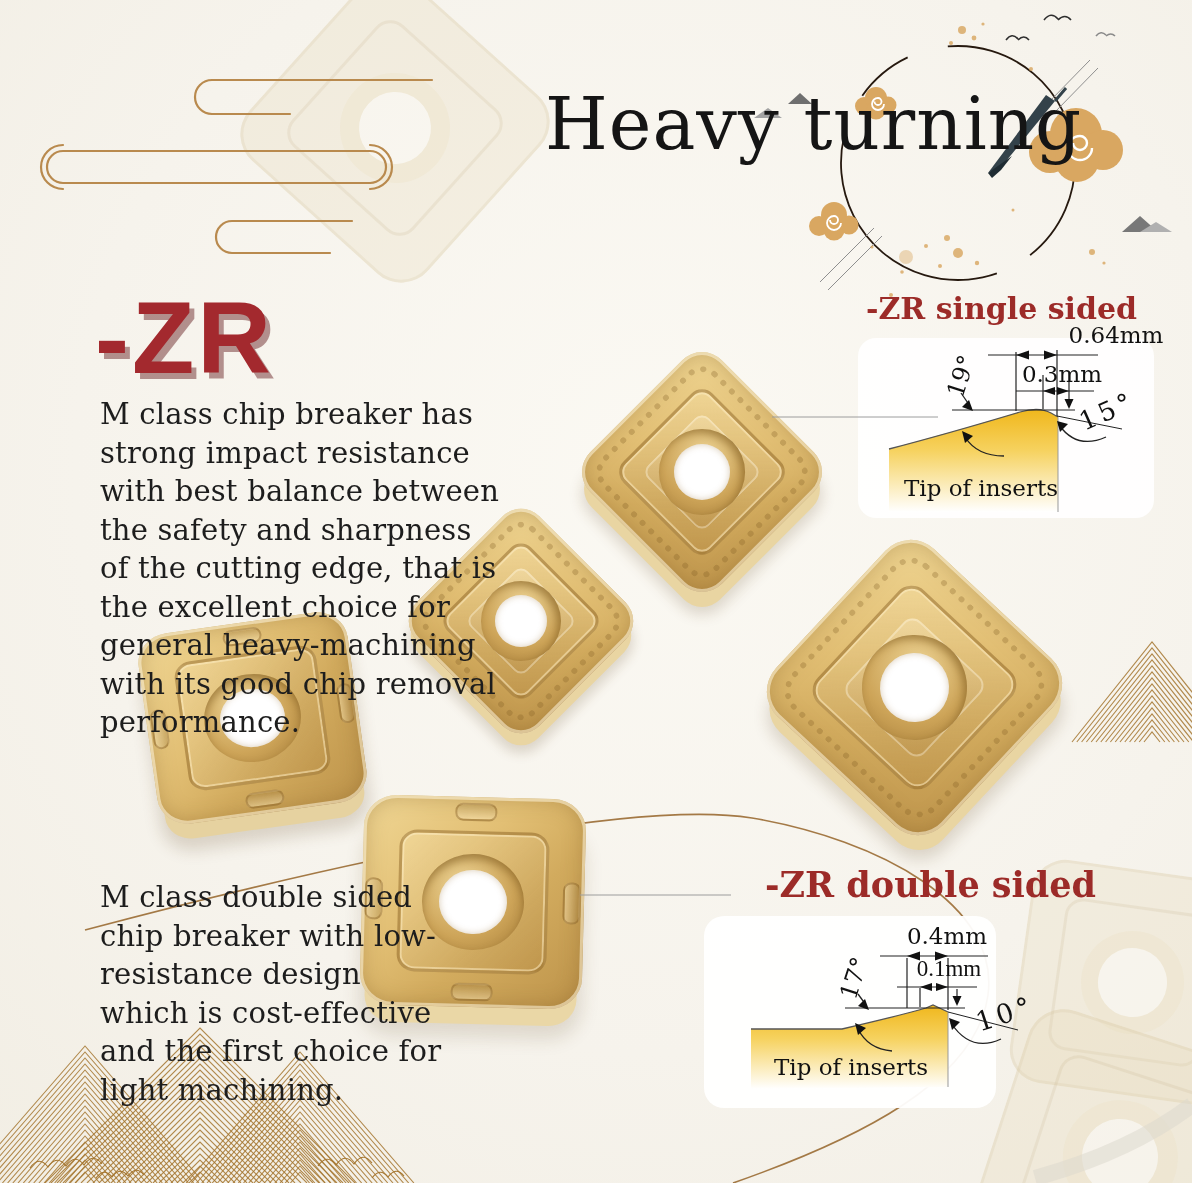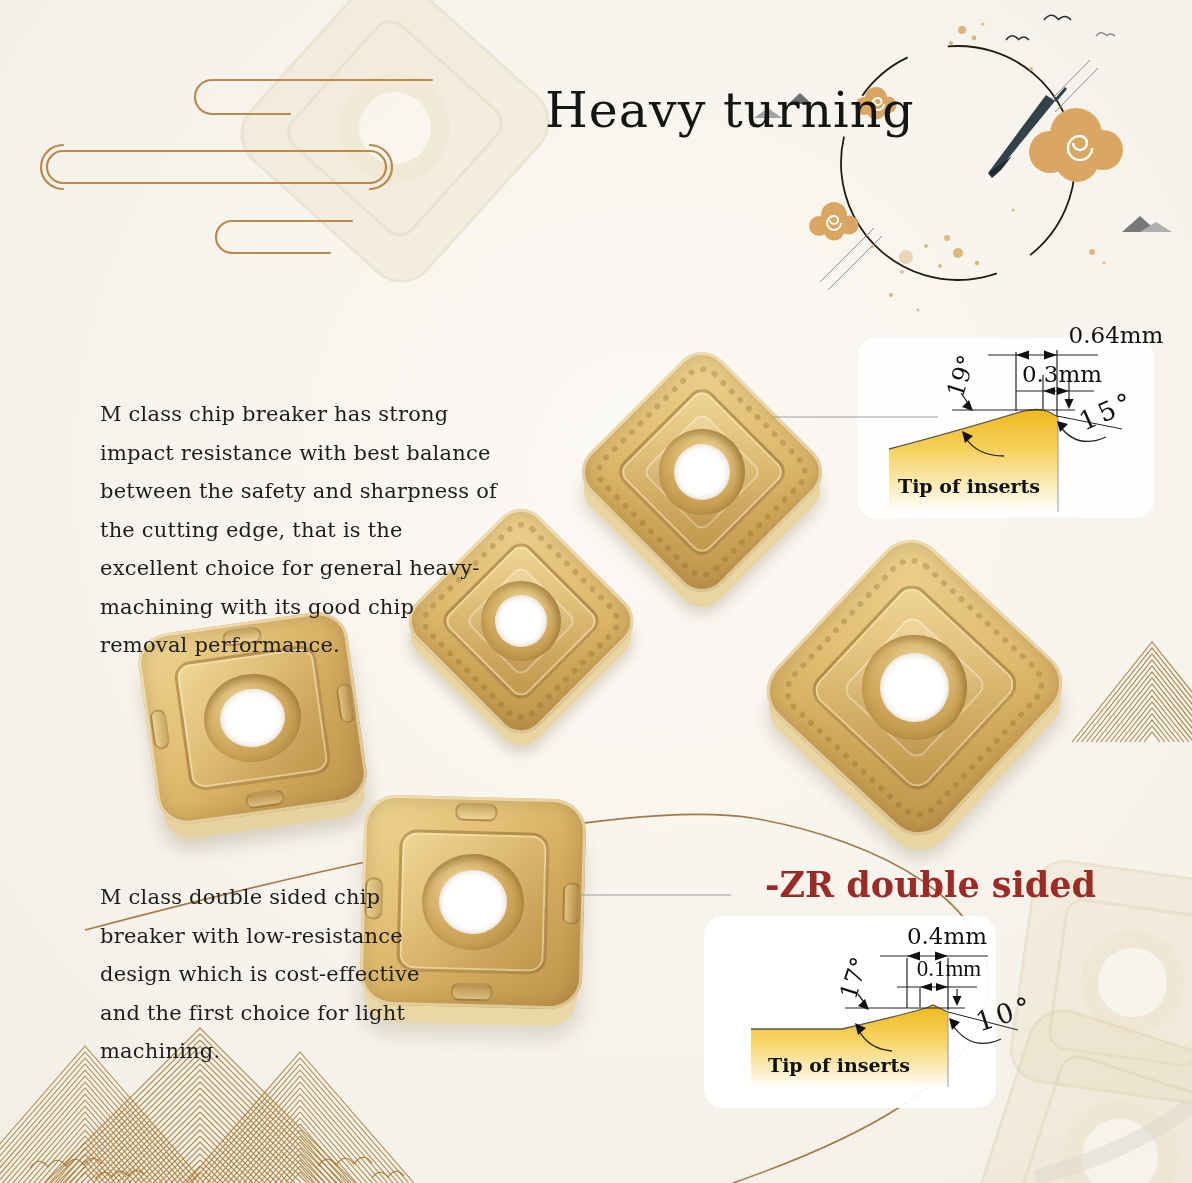--- a/index.html
+++ b/index.html
@@ -52,34 +52,34 @@
   .ghost{z-index:1;opacity:.5;}
   .ghost .face{background:rgba(228,214,178,.5);box-shadow:inset 0 0 0 3px rgba(215,198,160,.55);}
   .ghost .ridge{border-color:rgba(205,188,150,.5);background:none;box-shadow:none;}
   .ghost .hole{background:rgba(233,221,188,.9);box-shadow:none;}
   .ghost .hole-inner{background:#faf7f0;box-shadow:none;}
   .g1{left:275px;top:8px;width:240px;height:240px;transform:rotate(42deg);}
   .g2{left:1020px;top:870px;width:225px;height:225px;transform:rotate(8deg);}
   .g3{left:995px;top:1032px;width:250px;height:250px;transform:rotate(18deg);}
 
   
-  .title{position:absolute;left:545px;top:82px;z-index:5;font-size:49px;color:#151515;
+  .title{position:absolute;left:545px;top:82px;z-index:5;font-size:72px;color:#151515;
     letter-spacing:1px;white-space:nowrap;}
   .zr-big{position:absolute;left:95px;top:280px;z-index:5;
     font-family:"Liberation Sans",sans-serif;font-weight:bold;font-size:102px;letter-spacing:3px;
     color:#a3292e;text-shadow:5px 6px 0 rgba(94,21,23,.45);}
-  .para{position:absolute;z-index:5;font-size:21px;line-height:38.5px;color:#1d1d1d;letter-spacing:.2px;}
+  .para{position:absolute;z-index:5;font-size:29px;line-height:38.5px;color:#1d1d1d;letter-spacing:.2px;}
   .para-top{left:100px;top:395px;width:402px;}
   .para-bottom{left:100px;top:878px;width:348px;}
   .diag-label{position:absolute;z-index:7;font-weight:bold;color:#9c2b28;white-space:nowrap;}
   .lbl-single{left:866px;top:291px;font-size:30px;}
   .lbl-double{left:733px;top:864px;font-size:35px;margin-left:32px;}
   .dim{position:absolute;z-index:7;font-size:23px;color:#111;text-align:center;}
   .ang{position:absolute;z-index:7;font-size:24px;color:#111;white-space:nowrap;}
-  .tiplab{position:absolute;z-index:7;font-size:19px;color:#111;text-align:left;width:160px;font-weight:bold;}
+  .tiplab{position:absolute;z-index:7;font-size:23px;color:#111;text-align:right;width:160px;}
 
   #mountains polyline{fill:none;stroke:#a5762f;stroke-width:1.1;opacity:.85;}
   .scroll path{fill:none;stroke:#a5762f;stroke-width:1.2;}
 </style>
 </head>
 <body>
 
 <div id="canvas">
 
   <div class="insert ghost g1">
@@ -332,20 +332,21 @@
         <div class="notch n-b"></div>
         <div class="notch n-l"></div>
         <div class="notch n-r"></div>
       <div class="hole">
           <div class="hole-inner"></div>
         </div>
     </div>
   </div>
 
   <div class="title">Heavy turning</div>
+  <div class="zr-big">-ZR</div>
   <div class="para para-top">M class chip breaker has strong impact resistance with best balance between the safety and sharpness of the cutting edge, that is the excellent choice for general heavy-machining with its good chip removal performance.</div>
   <div class="para para-bottom">M class double sided chip breaker with low-resistance design which is cost-effective and the first choice for light machining.</div>
 
   <svg id="diagram-svg" width="1192" height="1183" viewBox="0 0 1192 1183">
     <defs>
       <linearGradient id="tipGrad" x1="0" y1="0" x2="0" y2="1">
         <stop offset="0" stop-color="#f0b71c"></stop>
           <stop offset="0.4" stop-color="#f6d25f"></stop>
           <stop offset="1" stop-color="#ffffff"></stop>
       </linearGradient>
@@ -404,20 +405,21 @@
       <polygon points="957,1006 952.5,996 961.5,996" fill="#111"></polygon>
       <path d="M 1001,1039 Q 971,1053 951,1023" fill="none" stroke="#222" stroke-width="1.3"></path>
       <polygon points="949,1018 960,1022 952,1030" fill="#111"></polygon>
       <path d="M 858,994 L 866,1005" stroke="#222" stroke-width="1.3"></path>
       <polygon points="869,1010 858,1006 865,999" fill="#111"></polygon>
       <path d="M 892,1051 Q 868,1049 858,1029" fill="none" stroke="#222" stroke-width="1.3"></path>
       <polygon points="855,1023 866,1028 858,1035" fill="#111"></polygon>
     </g>
   </svg>
 
+  <div class="diag-label lbl-single">-ZR single sided</div>
   <div class="dim" style="left:1064px;top:322px;width:104px;">0.64mm</div>
   <div class="dim" style="left:1016px;top:361px;width:92px;">0.3mm</div>
   <div class="ang" style="left:940px;top:362px;transform:rotate(-72deg);">19°</div>
   <div class="ang" style="left:1078px;top:396px;transform:rotate(-24deg);font-size:26px;letter-spacing:4px;">15°</div>
   <div class="tiplab" style="left:898px;top:475px;">Tip of inserts</div>
 
   <div class="diag-label lbl-double">-ZR double sided</div>
   <div class="dim" style="left:899px;top:923px;width:96px;">0.4mm</div>
   <div class="dim" style="left:903px;top:956px;width:92px;font-family:Liberation Serif, serif;">0.1mm</div>
   <div class="ang" style="left:833px;top:964px;transform:rotate(-72deg);">17°</div>

